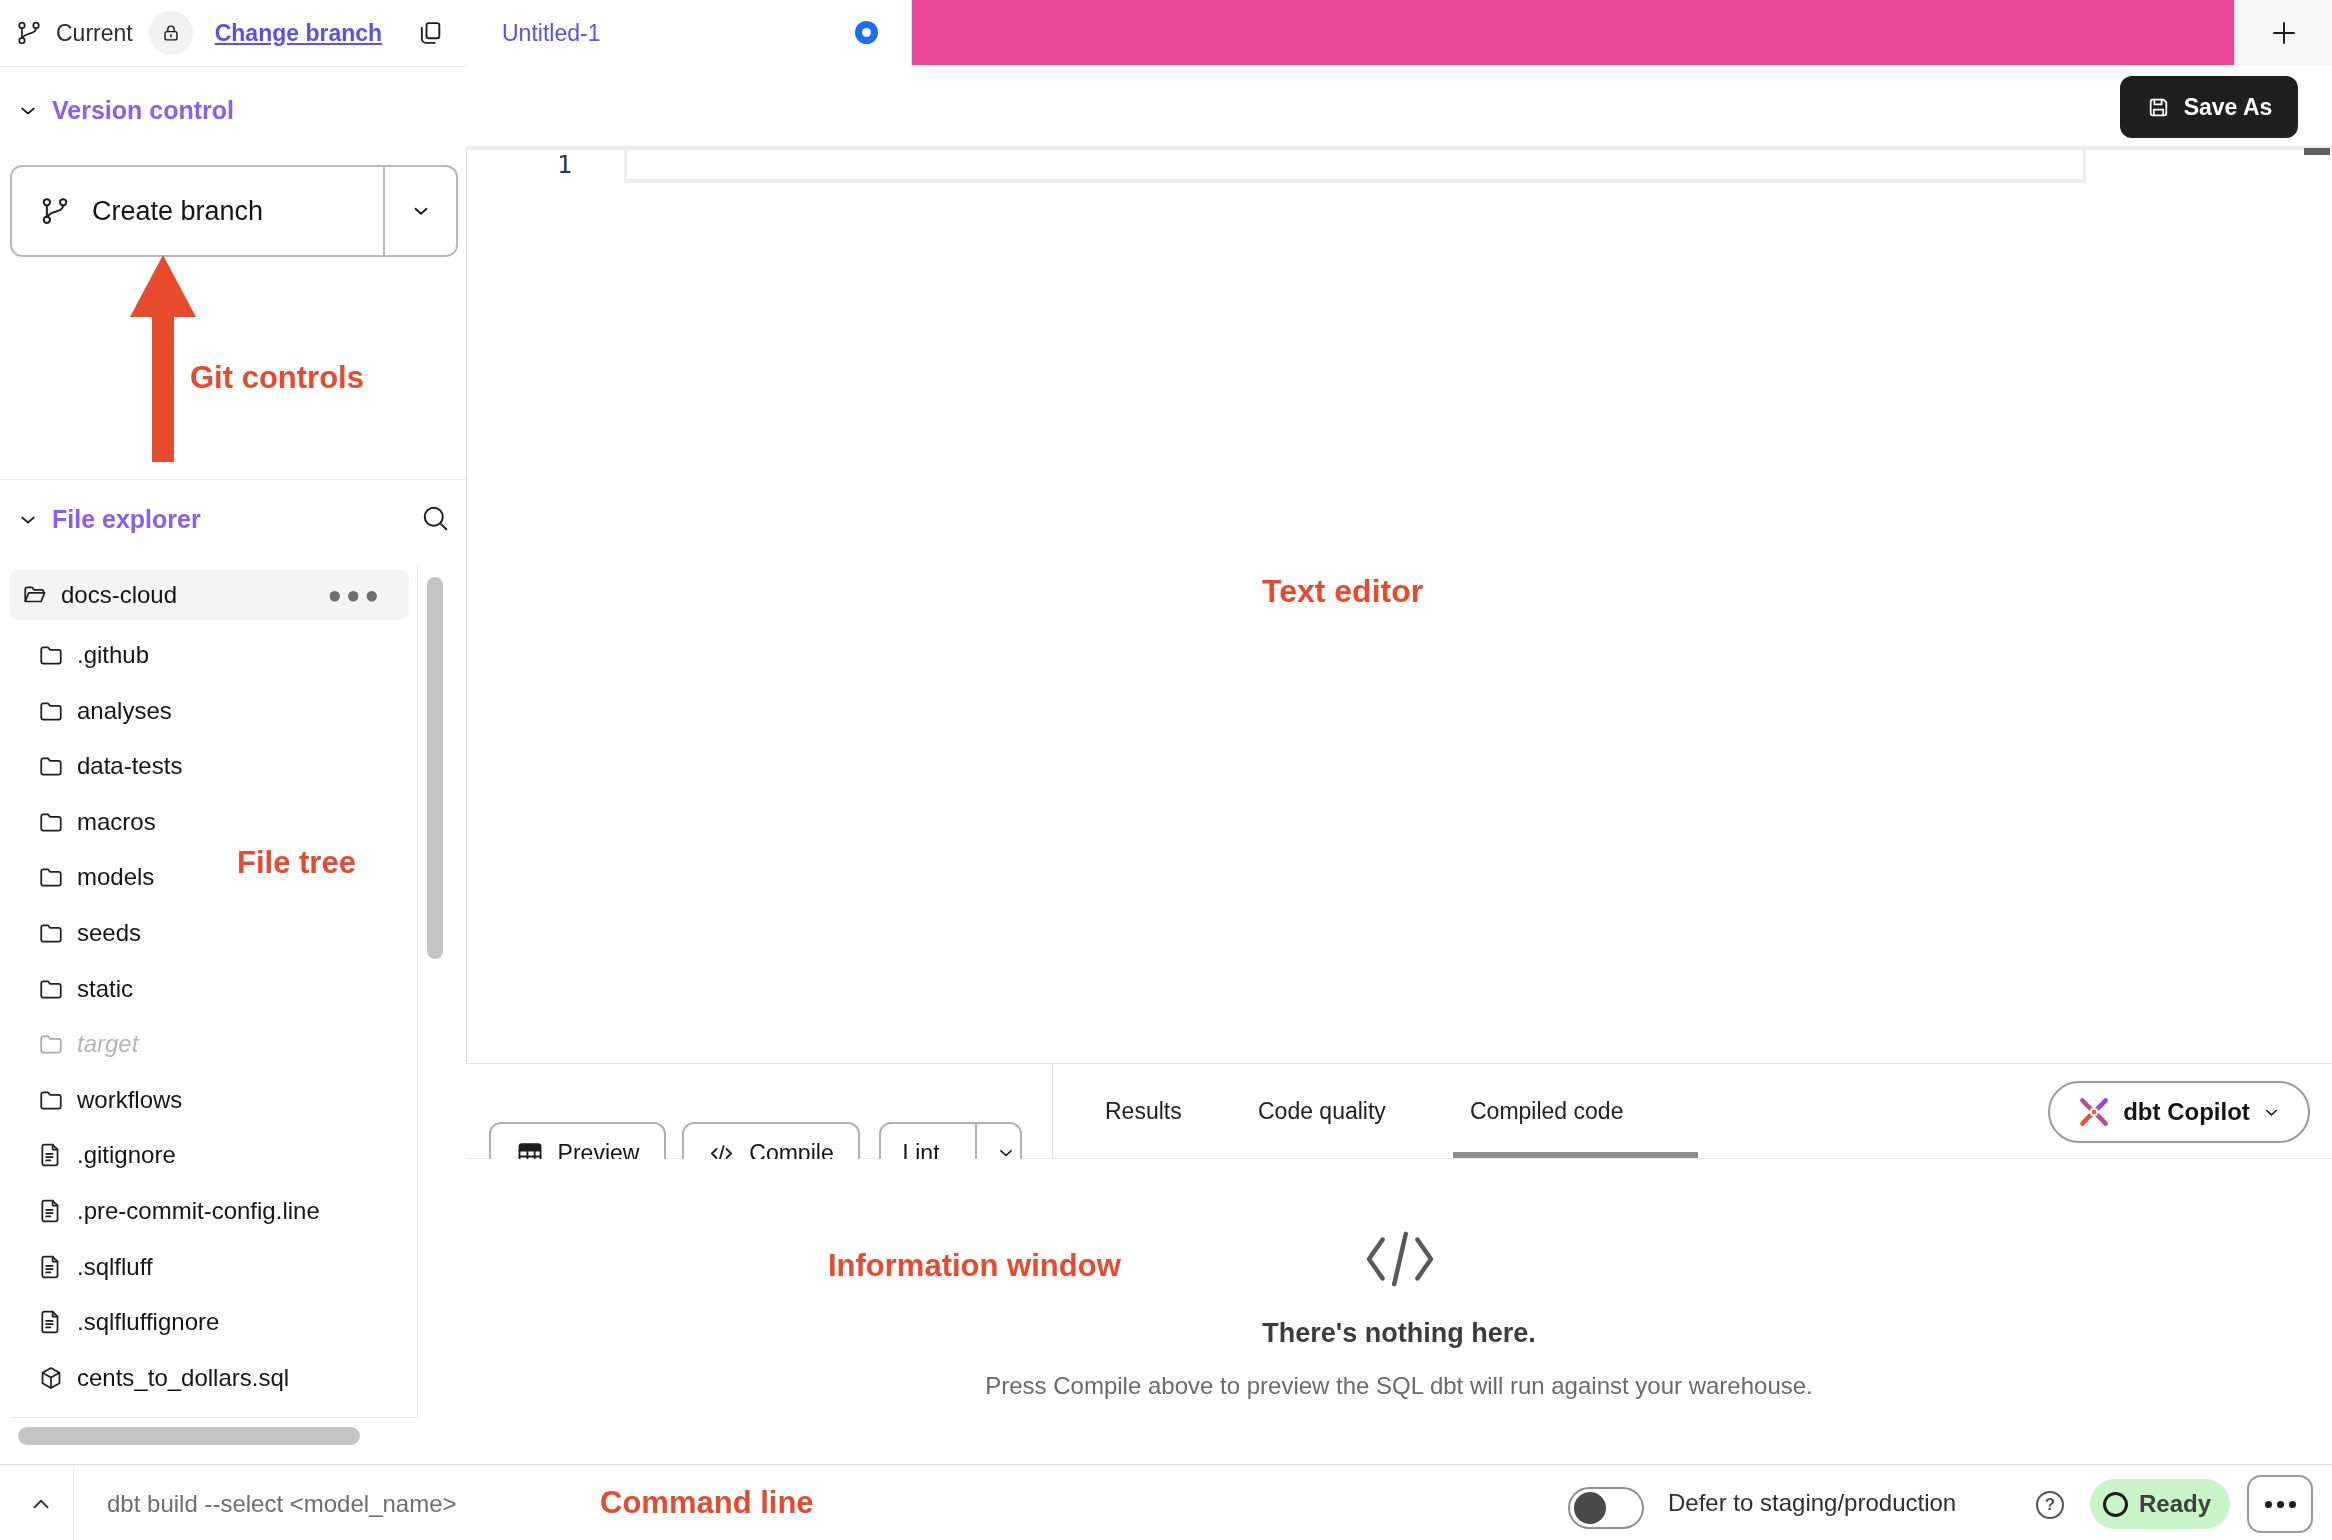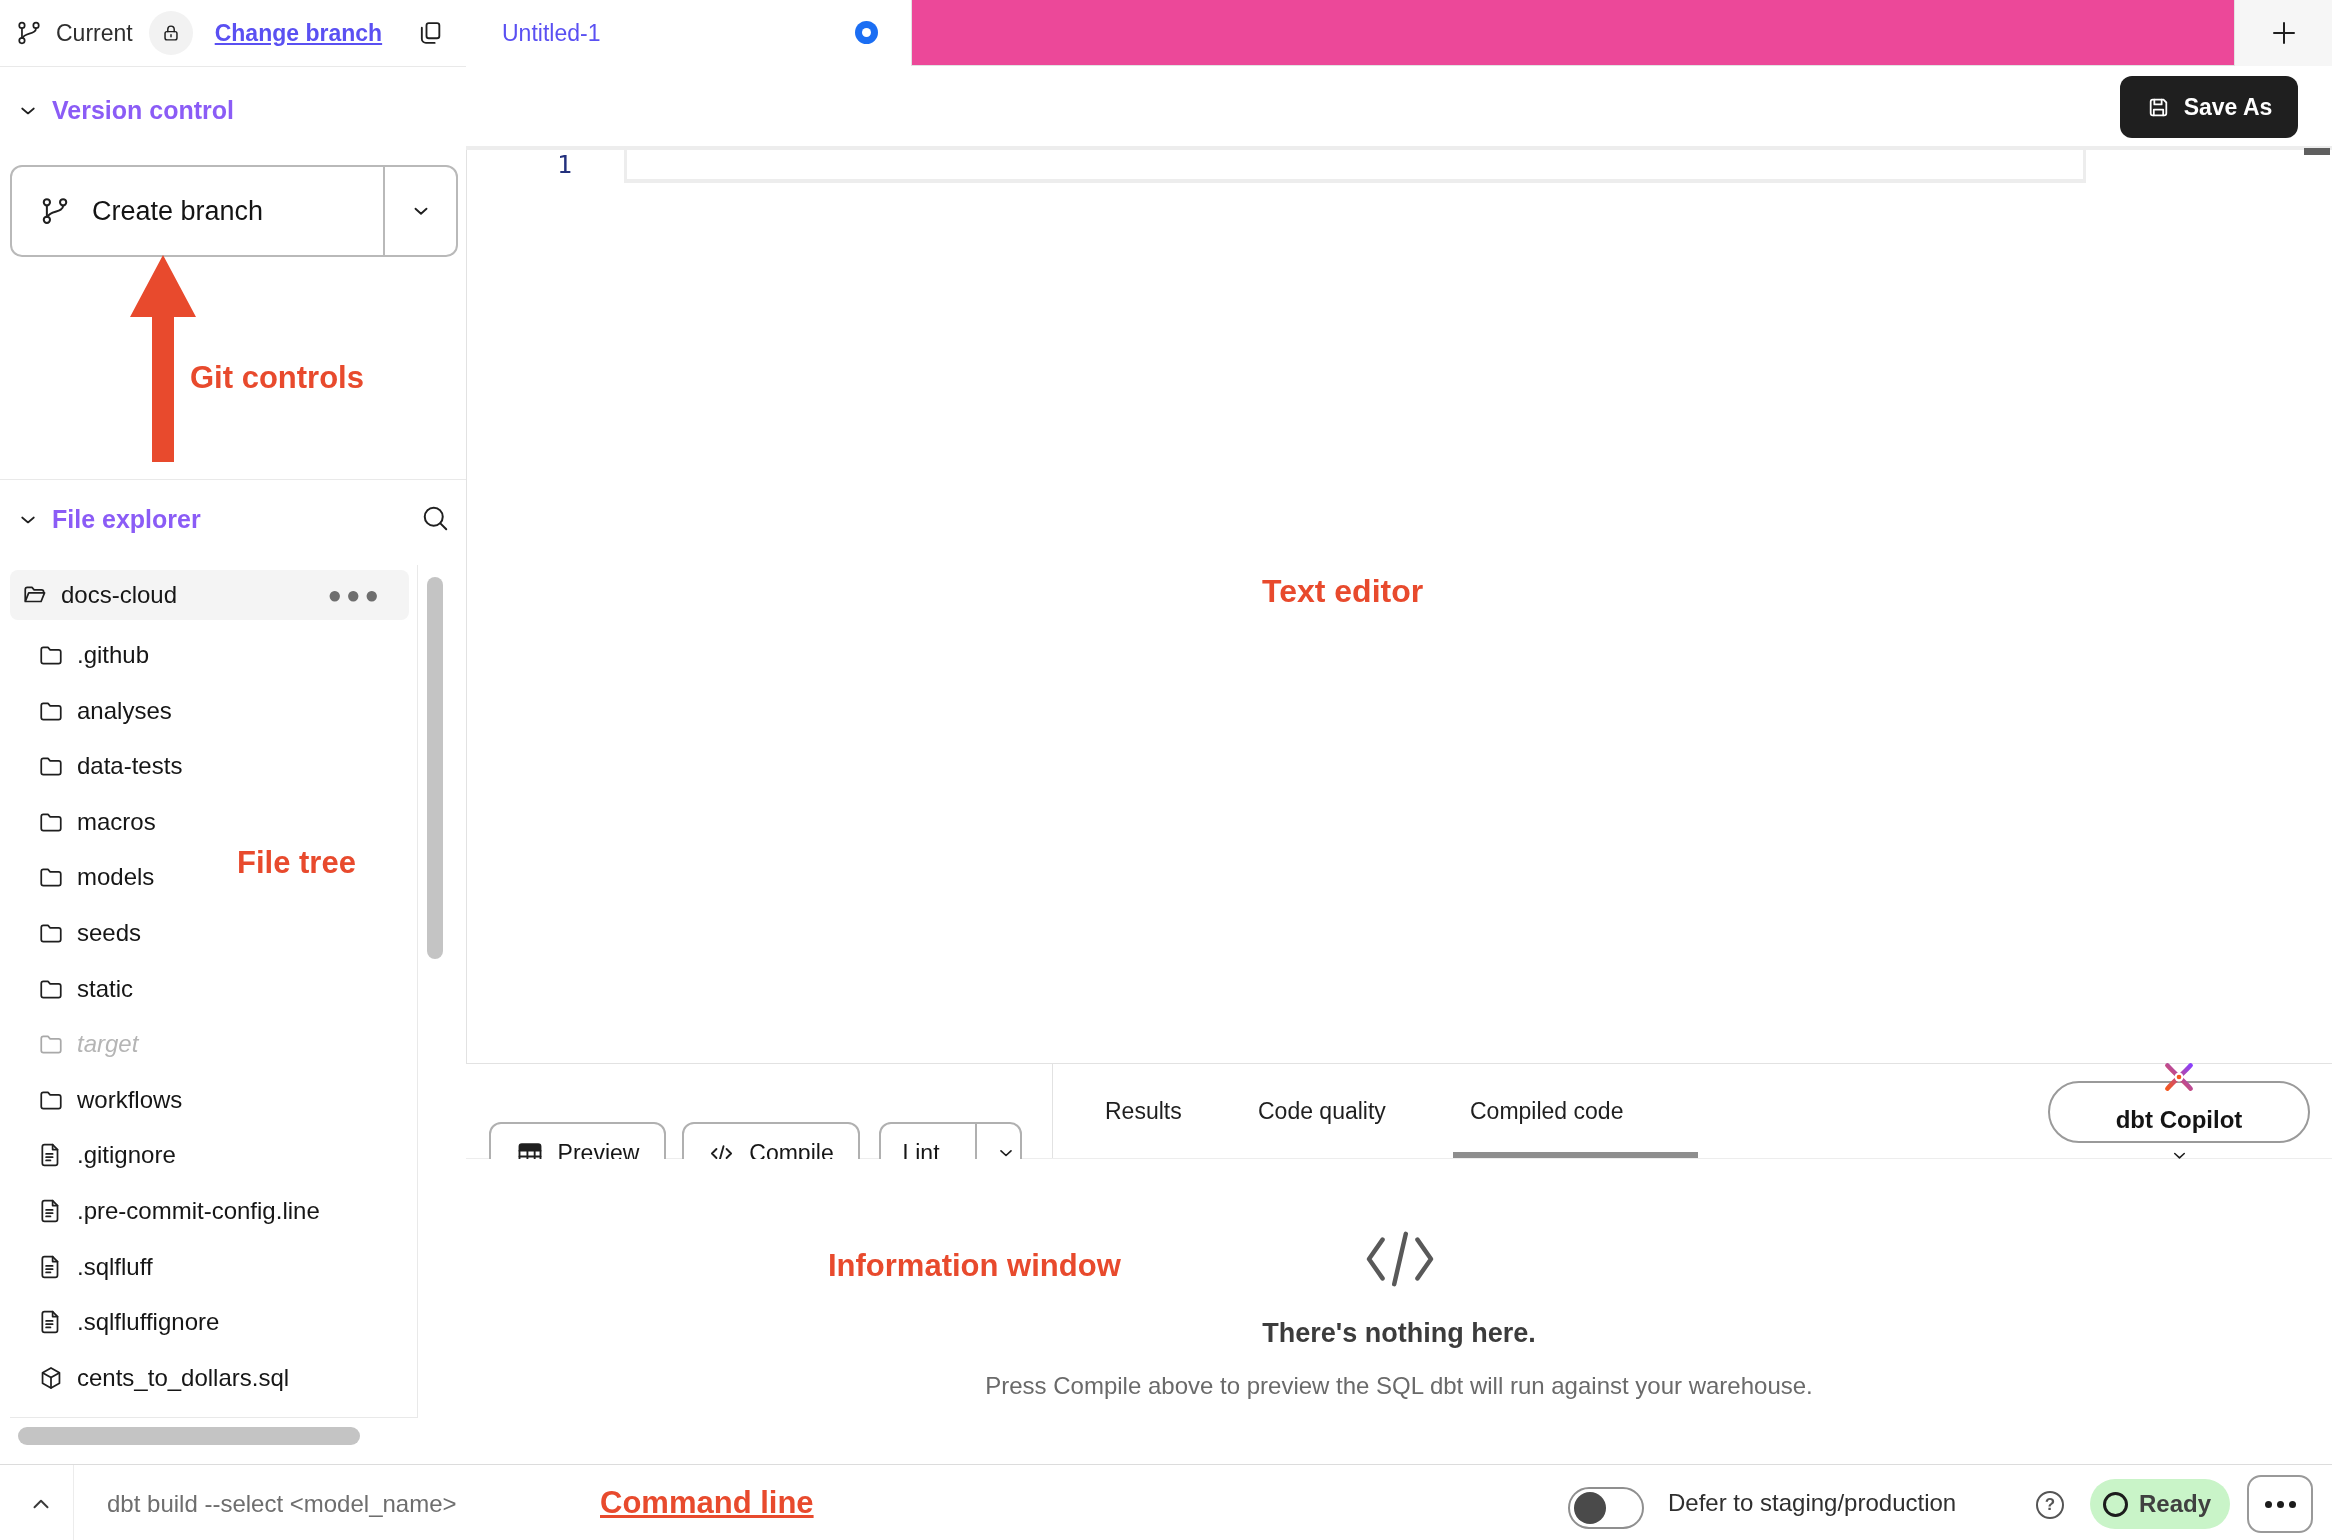--- a/index.html
+++ b/index.html
@@ -72,21 +72,21 @@
   #lint-split{left:413px;width:143px;padding:0;}
   #lint-split .seg1{flex:0 0 80px;display:flex;align-items:center;justify-content:center;height:100%;}
   #lint-split .split{width:2px;height:100%;background:#b0b0b0;}
   #lint-split .seg2{flex:1;display:flex;align-items:center;justify-content:center;height:100%;}
   #panel-vdiv{position:absolute;left:586px;top:0;width:1px;height:94px;background:#e2e2e2;}
   .ptab{position:absolute;top:0;height:94px;line-height:94px;font-size:23px;color:#1f1f1f;cursor:pointer;}
   #ptab-results{left:639px;}
   #ptab-quality{left:792px;}
   #ptab-compiled{left:1004px;font-weight:500;}
   #ptab-underline{position:absolute;left:987px;top:88px;width:245px;height:6px;background:#8e8e8e;}
-  #copilot{position:absolute;left:1582px;top:17px;width:262px;height:62px;border:2px solid #9a9a9a;border-radius:31px;background:#fff;display:flex;align-items:center;justify-content:center;gap:12px;box-sizing:border-box;cursor:pointer;flex-direction:column;}
+  #copilot{position:absolute;left:1582px;top:17px;width:262px;height:62px;border:2px solid #9a9a9a;border-radius:31px;background:#fff;display:flex;align-items:center;justify-content:center;gap:12px;box-sizing:border-box;cursor:pointer;}
   #copilot .lbl{font-size:24px;font-weight:600;color:#141414;}
 
   
   #info-window{position:absolute;left:466px;top:1159px;width:1866px;height:305px;background:#fff;}
   #empty-icon{position:absolute;left:897px;top:69px;color:#595959;}
   #empty-title{position:absolute;left:0;width:1866px;top:159px;text-align:center;font-size:27px;font-weight:600;color:#3c3c3c;}
   #empty-sub{position:absolute;left:0;width:1866px;top:213px;text-align:center;font-size:24px;color:#6a6a6a;}
 
   
   #command-bar{position:absolute;left:0;top:1464px;width:2332px;height:76px;background:#fff;border-top:1px solid #dcdcdc;box-sizing:content-box;}
@@ -445,21 +445,21 @@
   </div>
 
   <div id="command-bar">
     <span id="cb-collapse" class="ic">
       <svg width="26" height="26" viewBox="0 0 24 24" style="stroke-width:1.8">
           <path d="M6 15l6-6 6 6"></path>
         </svg>
     </span>
     <span id="cb-div"></span>
     <input id="cmd-input" type="text" placeholder="dbt build --select &lt;model_name&gt;" style="">
-    <div class="annot" style="left:600px;top:20px;position:absolute;text-decoration:underline;">Command line</div>
+    <div class="annot" style="left:600px;top:20px;position:absolute;">Command line</div>
 
     <div id="defer-toggle">
         <span class="knob"></span>
       </div>
     <span id="defer-label">Defer to staging/production</span>
     <span id="help-ic">?</span>
 
     <div id="ready-badge">
       <span class="circ"></span>
       <span class="lbl">Ready</span>

